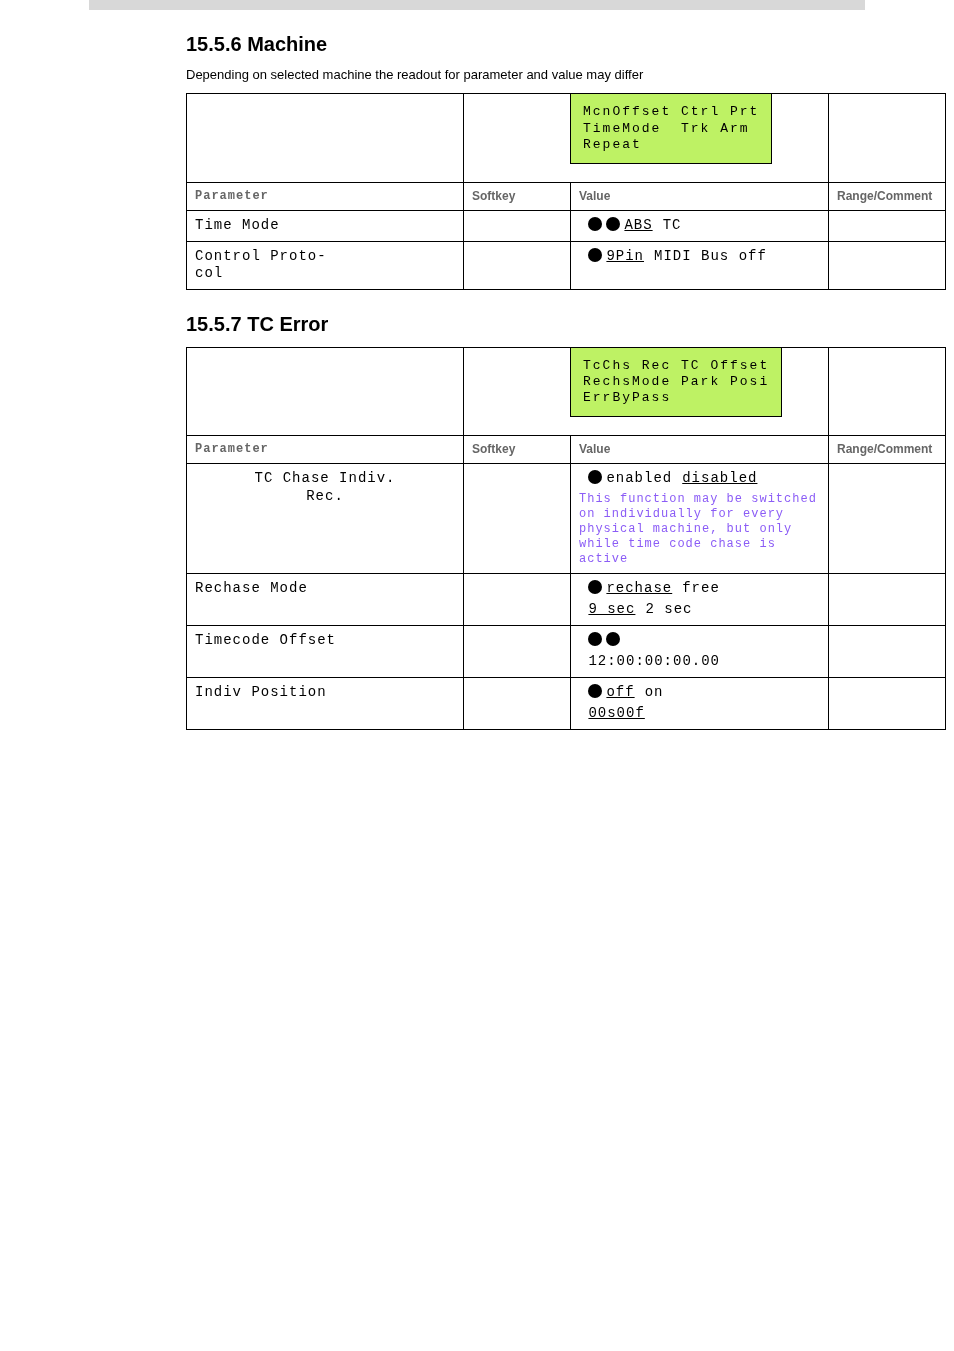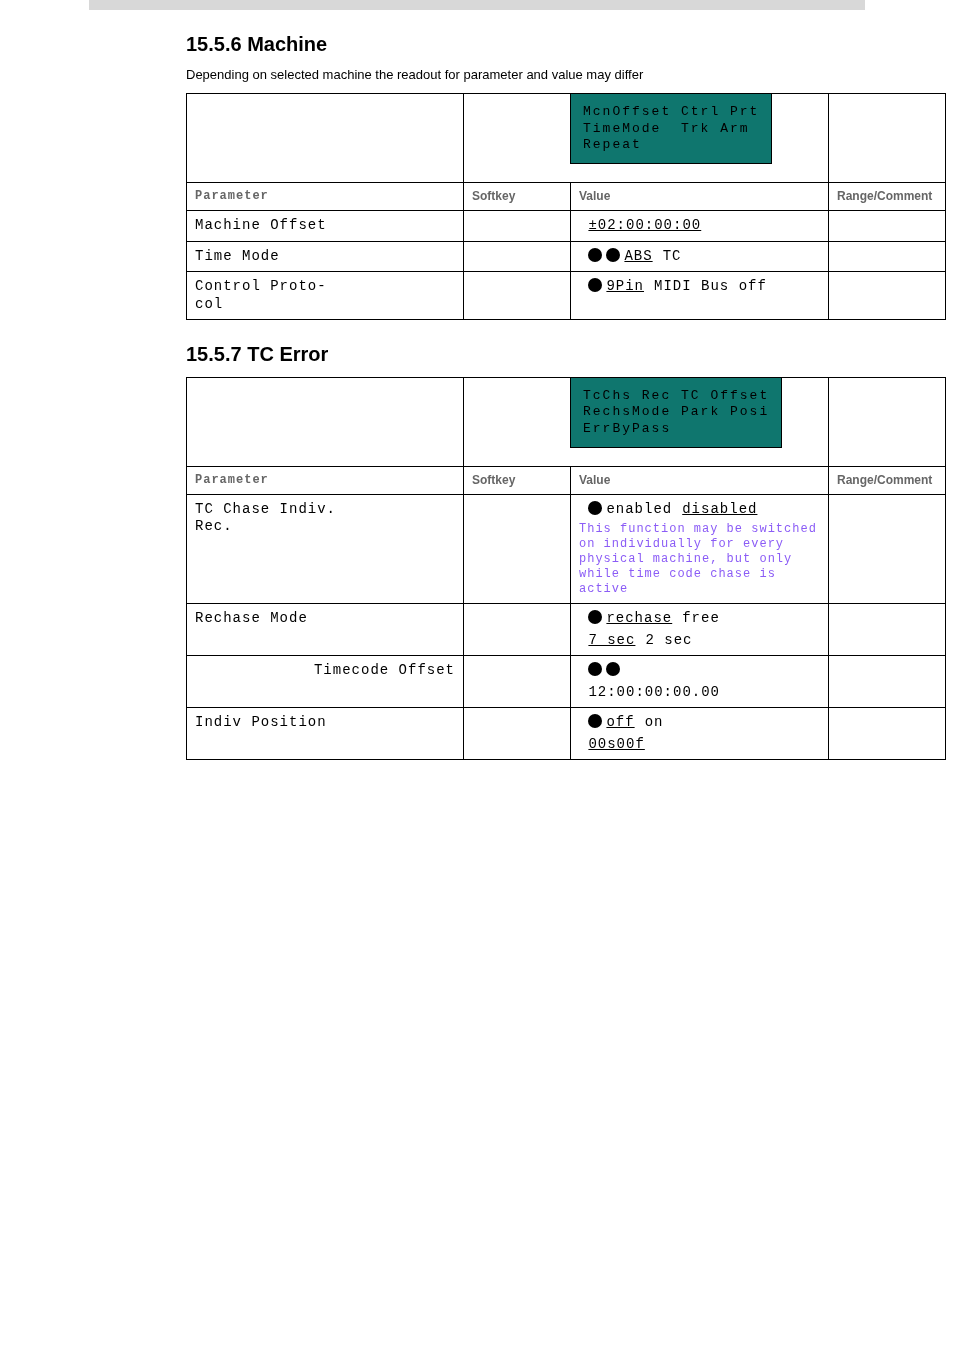--- a/index.html
+++ b/index.html
@@ -61,21 +61,21 @@
     padding: 6px 8px;
   }
   .lcd-box {
     border: 1px solid #000;
     padding: 10px 12px;
     font-family: "Courier New", monospace;
     letter-spacing: 2px;
     font-size: 13px;
     white-space: pre;
     margin: -1px 0 18px 0; 
-    background: #0f766e;
+    background: #bef264;
   }
   .col-heads td, .col-heads th {
     font-weight: 700;
     font-size: 12px;
     color: #666;
   }
   .param-col {
     width: 195px;
     font-family: "Courier New", monospace;
     letter-spacing: 1px;
@@ -131,30 +131,20 @@
             </td>
             <td class="header-right">&nbsp;</td>
           </tr>
           <tr class="col-heads">
             <td class="param-col">Parameter</td>
             <td class="col-softkey">Softkey</td>
             <td>Value</td>
             <td>Range/Comment</td>
           </tr>
           <tr>
-            <td class="param-col" style="white-space: pre-line;">Machine Offset</td>
-            <td class="col-softkey"></td>
-            <td class="val-col">
-              <div>
-                <div class="opt-line"><span>&nbsp;</span><span class="sel">±02:00:00:00</span></div>
-              </div>
-            </td>
-            <td class="range-col"></td>
-          </tr>
-          <tr>
             <td class="param-col" style="white-space: pre-line;">Time Mode</td>
             <td class="col-softkey"></td>
             <td class="val-col">
               <div>
                 <div class="opt-line"><span>&nbsp;</span><span class="dot"></span><span class="dot"></span><span class="sel">ABS</span><span class="opt-gap"></span><span>TC</span></div>
               </div>
             </td>
             <td class="range-col"></td>
           </tr>
           <tr>
@@ -185,44 +175,44 @@
             </td>
             <td class="header-right">&nbsp;</td>
           </tr>
           <tr class="col-heads">
             <td class="param-col">Parameter</td>
             <td class="col-softkey">Softkey</td>
             <td>Value</td>
             <td>Range/Comment</td>
           </tr>
           <tr>
-            <td class="param-col" style="white-space: pre-line;">TC Chase Indiv.
+            <td class="param-col" style="white-space: pre-line; text-align: center;">TC Chase Indiv.
 Rec.</td>
             <td class="col-softkey"></td>
             <td class="val-col">
               <div>
                 <div class="opt-line"><span>&nbsp;</span><span class="dot"></span><span>enabled</span><span class="opt-gap"></span><span class="sel">disabled</span></div>
               </div>
               <div class="comment">This function may be switched on individually for every physical machine, but only while time code chase is active</div>
             </td>
             <td class="range-col"></td>
           </tr>
           <tr>
             <td class="param-col" style="white-space: pre-line;">Rechase Mode</td>
             <td class="col-softkey"></td>
             <td class="val-col">
               <div>
                 <div class="opt-line"><span>&nbsp;</span><span class="dot"></span><span class="sel">rechase</span><span class="opt-gap"></span><span>free</span></div>
-                <div class="opt-line"><span>&nbsp;</span><span class="sel">7 sec</span><span class="opt-gap"></span><span>2 sec</span></div>
-              </div>
-            </td>
-            <td class="range-col"></td>
-          </tr>
-          <tr>
-            <td class="param-col" style="white-space: pre-line; text-align: right;">Timecode Offset</td>
+                <div class="opt-line"><span>&nbsp;</span><span class="sel">9 sec</span><span class="opt-gap"></span><span>2 sec</span></div>
+              </div>
+            </td>
+            <td class="range-col"></td>
+          </tr>
+          <tr>
+            <td class="param-col" style="white-space: pre-line;">Timecode Offset</td>
             <td class="col-softkey"></td>
             <td class="val-col">
               <div>
                 <div class="opt-line"><span>&nbsp;</span><span class="dot"></span><span class="dot"></span></div>
                 <div class="opt-line"><span>&nbsp;</span><span>12:00:00:00.00</span></div>
               </div>
             </td>
             <td class="range-col"></td>
           </tr>
           <tr>

